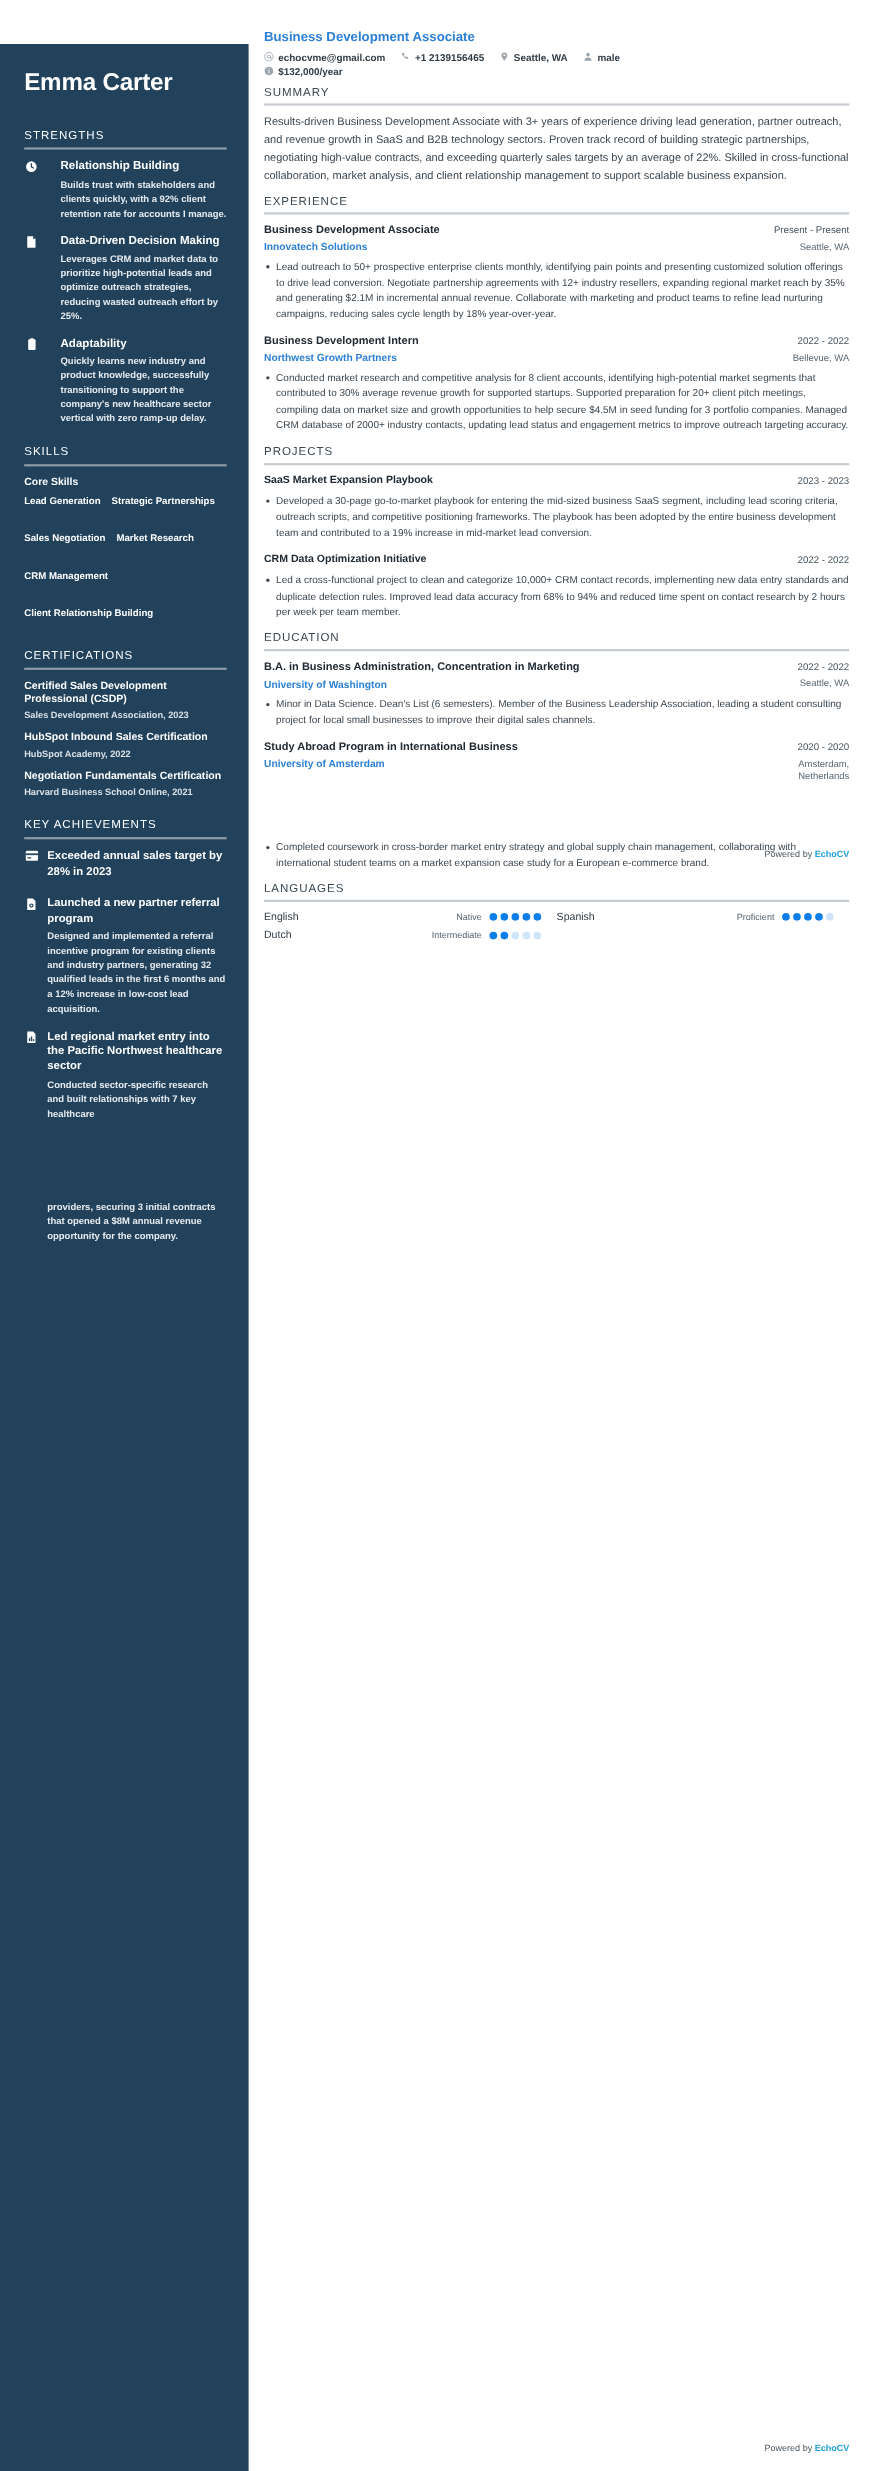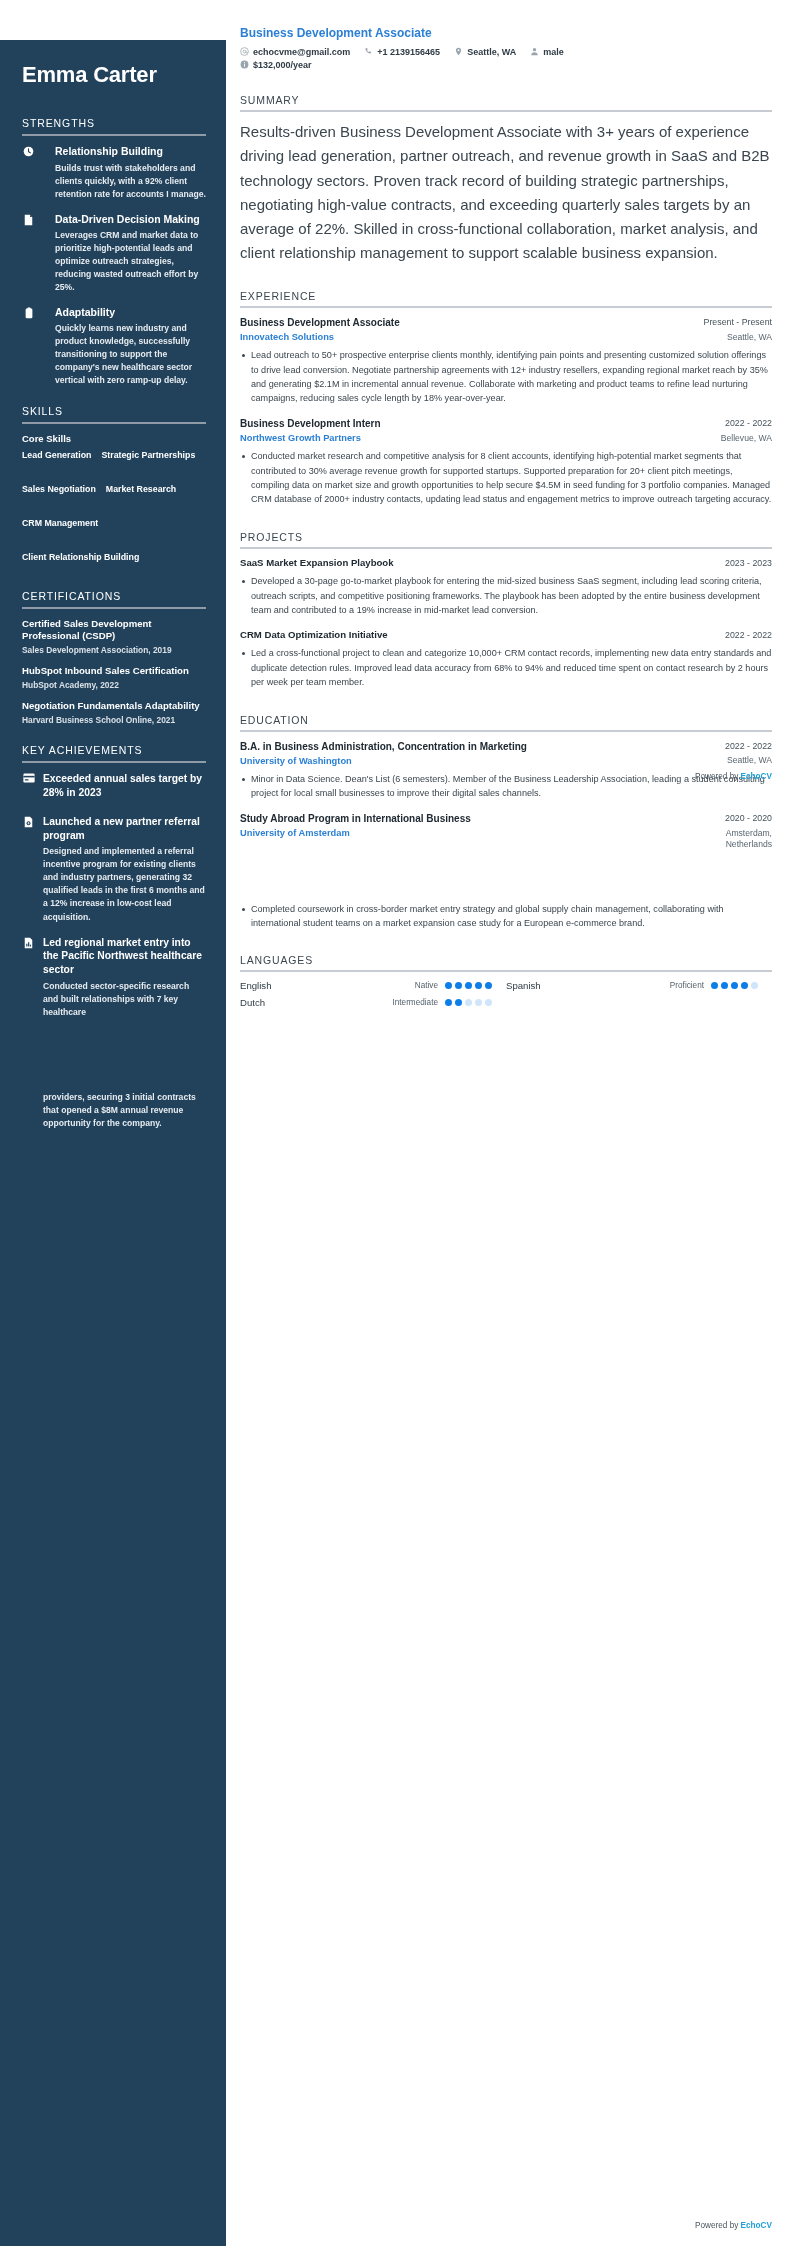--- a/index.html
+++ b/index.html
@@ -170,35 +170,35 @@
     font-weight: 700;
     color: #2f3b45;
     white-space: nowrap;
   }
   .contact-item .ci {
     width: 9px; height: 9px;
     display: inline-flex; align-items: center; justify-content: center;
     color: #9aa4ad;
   }
 
-  .sec { margin-top: 24px; }
+  .sec { margin-top: 8px; }
   .sec-head {
     font-size: 10.5px;
     font-weight: 400;
     letter-spacing: 0.85px;
     color: #3a4750;
     margin-bottom: 4px;
   }
   .sec-rule {
     height: 2px;
     background: #c6ccd1;
     margin-bottom: 8px;
   }
   .summary-text {
-    font-size: 15px;
+    font-size: 10px;
     line-height: 1.62;
     color: #3b464f;
     text-align: left;
   }
 
   .entry { margin-bottom: 11px; }
   .entry-top {
     display: flex;
     justify-content: space-between;
     align-items: flex-start;
@@ -388,28 +388,28 @@
           <span class="bar"></span>
         </div>
       </div>
     </section>
 
     <section class="side-section">
       <div class="side-head">CERTIFICATIONS</div>
       <div class="side-rule"></div>
       <div class="cert">
         <div class="c-title">Certified Sales Development Professional (CSDP)</div>
-        <div class="c-sub">Sales Development Association, 2019</div>
+        <div class="c-sub">Sales Development Association, 2023</div>
       </div>
       <div class="cert">
         <div class="c-title">HubSpot Inbound Sales Certification</div>
         <div class="c-sub">HubSpot Academy, 2022</div>
       </div>
       <div class="cert">
-        <div class="c-title">Negotiation Fundamentals Adaptability</div>
+        <div class="c-title">Negotiation Fundamentals Certification</div>
         <div class="c-sub">Harvard Business School Online, 2021</div>
       </div>
     </section>
 
     <section class="side-section">
       <div class="side-head">KEY ACHIEVEMENTS</div>
       <div class="side-rule"></div>
 
       <div class="ach">
         <span class="ico">

